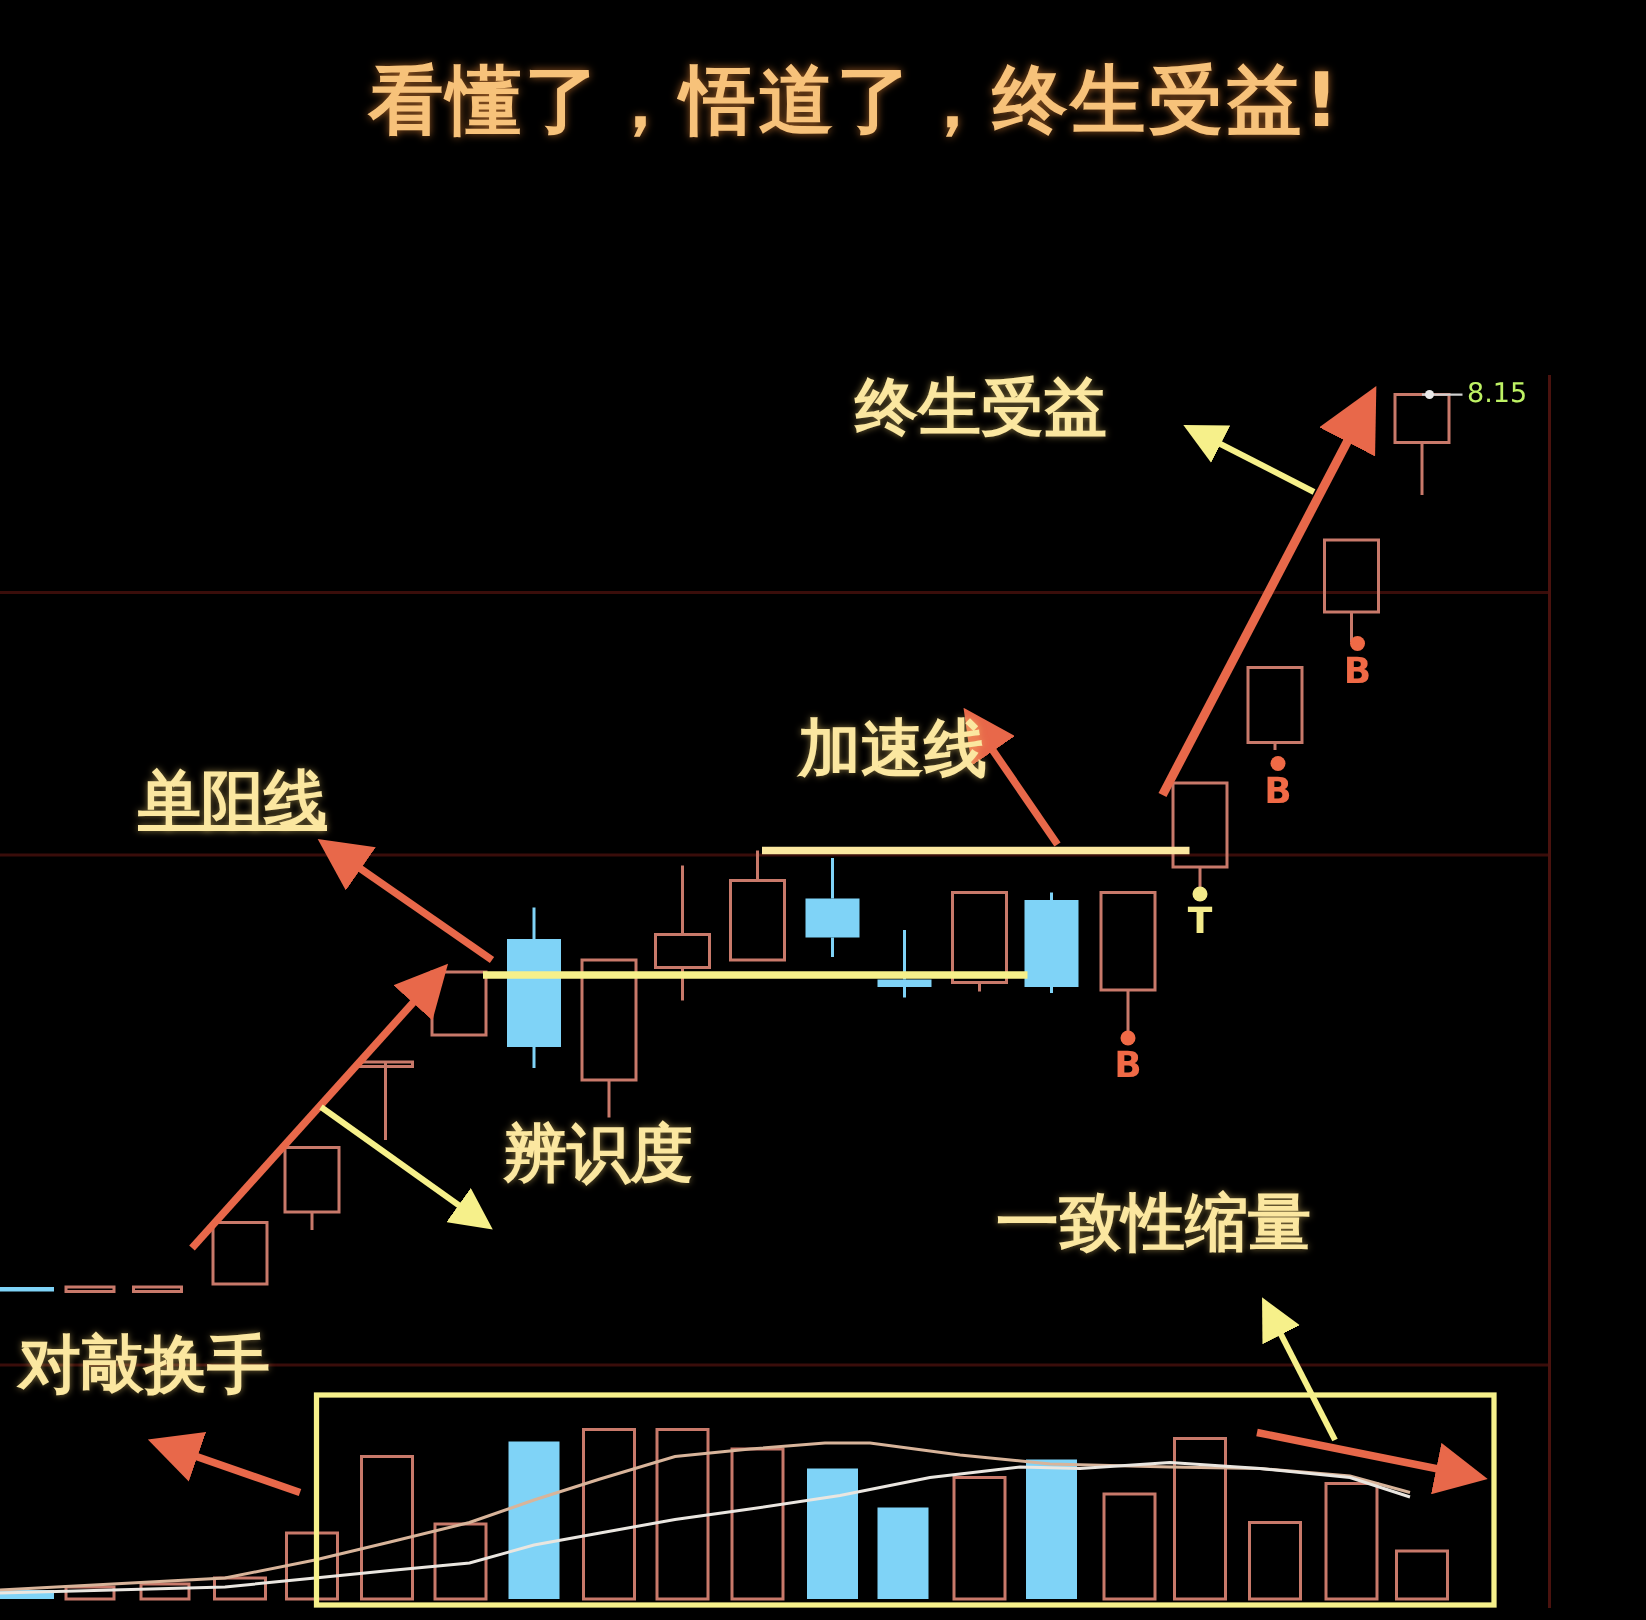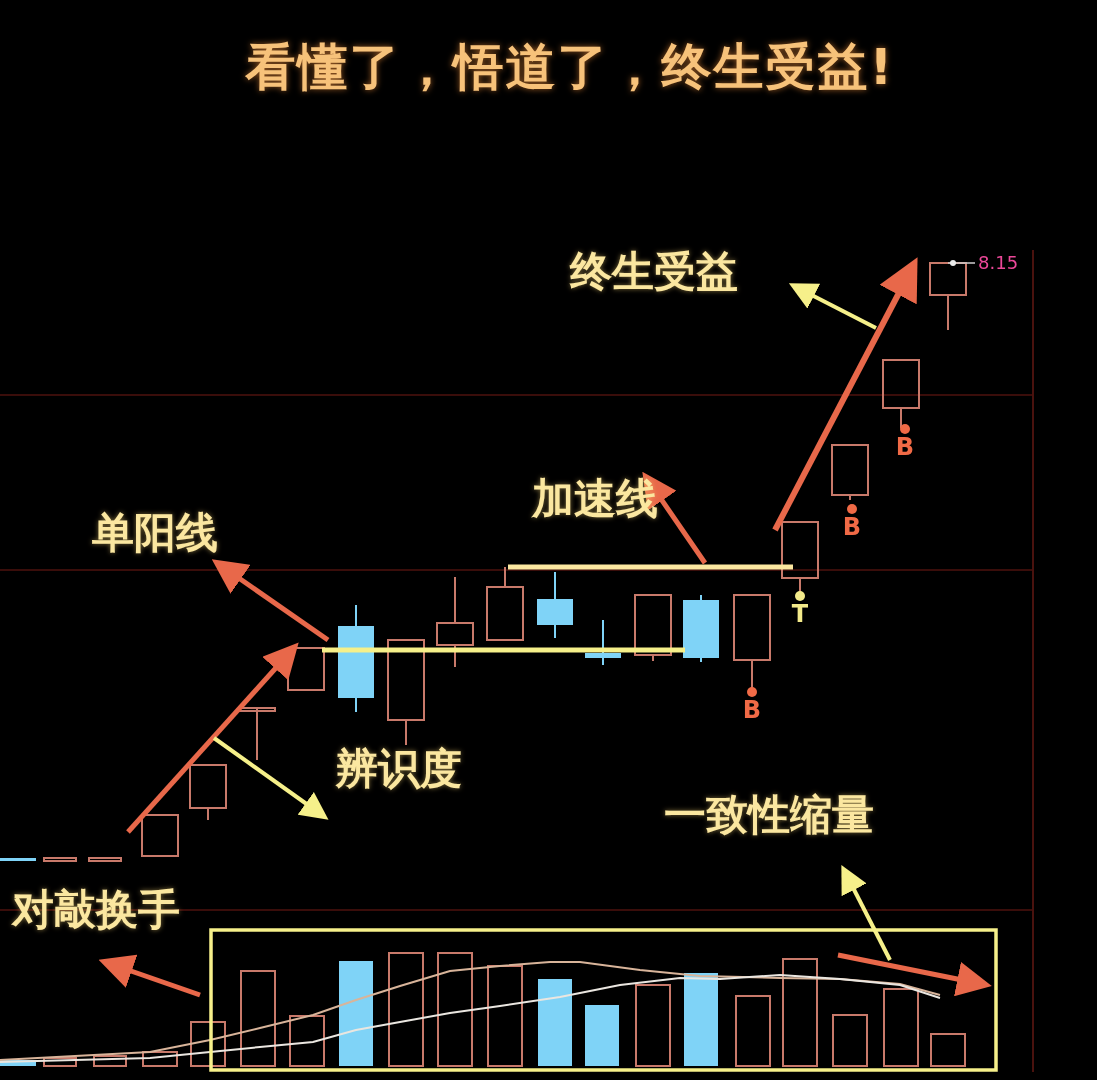--- a/index.html
+++ b/index.html
@@ -4,21 +4,21 @@
 <style>
   html, body { margin:0; padding:0; background:#000; }
   body { width:1097px; height:1080px; position:relative; overflow:hidden;
          font-family: "DejaVu Sans", "Liberation Sans", sans-serif; }
   #chart { position:absolute; left:0; top:0; width:1097px; height:1080px; }
   .title { position:absolute; left:0; top:34px; width:1140px; text-align:center;
            font-size:50px; font-weight:bold; color:#f7c27a; letter-spacing:2px;
            text-shadow:0 0 6px rgba(255,150,60,0.6); }
   .label { position:absolute; font-size:42px; font-weight:bold; color:#fbe7a0;
            text-shadow:0 0 5px rgba(255,220,120,0.5); white-space:nowrap; }
-  .price { position:absolute; font-size:18px; color:#ec4899;
+  .price { position:absolute; font-size:18px; color:#bef264;
            font-family:"DejaVu Sans", sans-serif; }
 </style>
 </head>
 <body>
 
 <svg id="chart" viewBox="0 0 1097 1080" xmlns="http://www.w3.org/2000/svg">
   <defs>
     <marker id="ahRed" markerWidth="7" markerHeight="7" refX="5" refY="3.5" orient="auto">
       <path d="M0,0 L7,3.5 L0,7 Z" fill="#e8684a"></path>
     </marker>
@@ -152,16 +152,16 @@
       <text x="905" y="455" fill="#f06a46" font-size="24" font-weight="bold" text-anchor="middle" font-family="DejaVu Sans, sans-serif">B</text>
     </g>
 </svg>
 
 <div class="title">看懂了，悟道了，终生受益!</div>
 
 <div class="price" style="left:978px; top:252px;">8.15</div>
 
 <div class="label" style="left:570px; top:244px;">终生受益</div>
 <div class="label" style="left:532px; top:423px;margin-top:48px;">加速线</div>
-<div class="label" style="left:92px; top:505px;">单阳线</div>
+<div class="label" style="left:92px; top:505px;text-decoration:underline;">单阳线</div>
 <div class="label" style="left:336px; top:741px;">辨识度</div>
 <div class="label" style="left:640px; top:787px;margin-left:24px;">一致性缩量</div>
 <div class="label" style="left:12px; top:882px;">对敲换手</div>
 
 </body></html>

